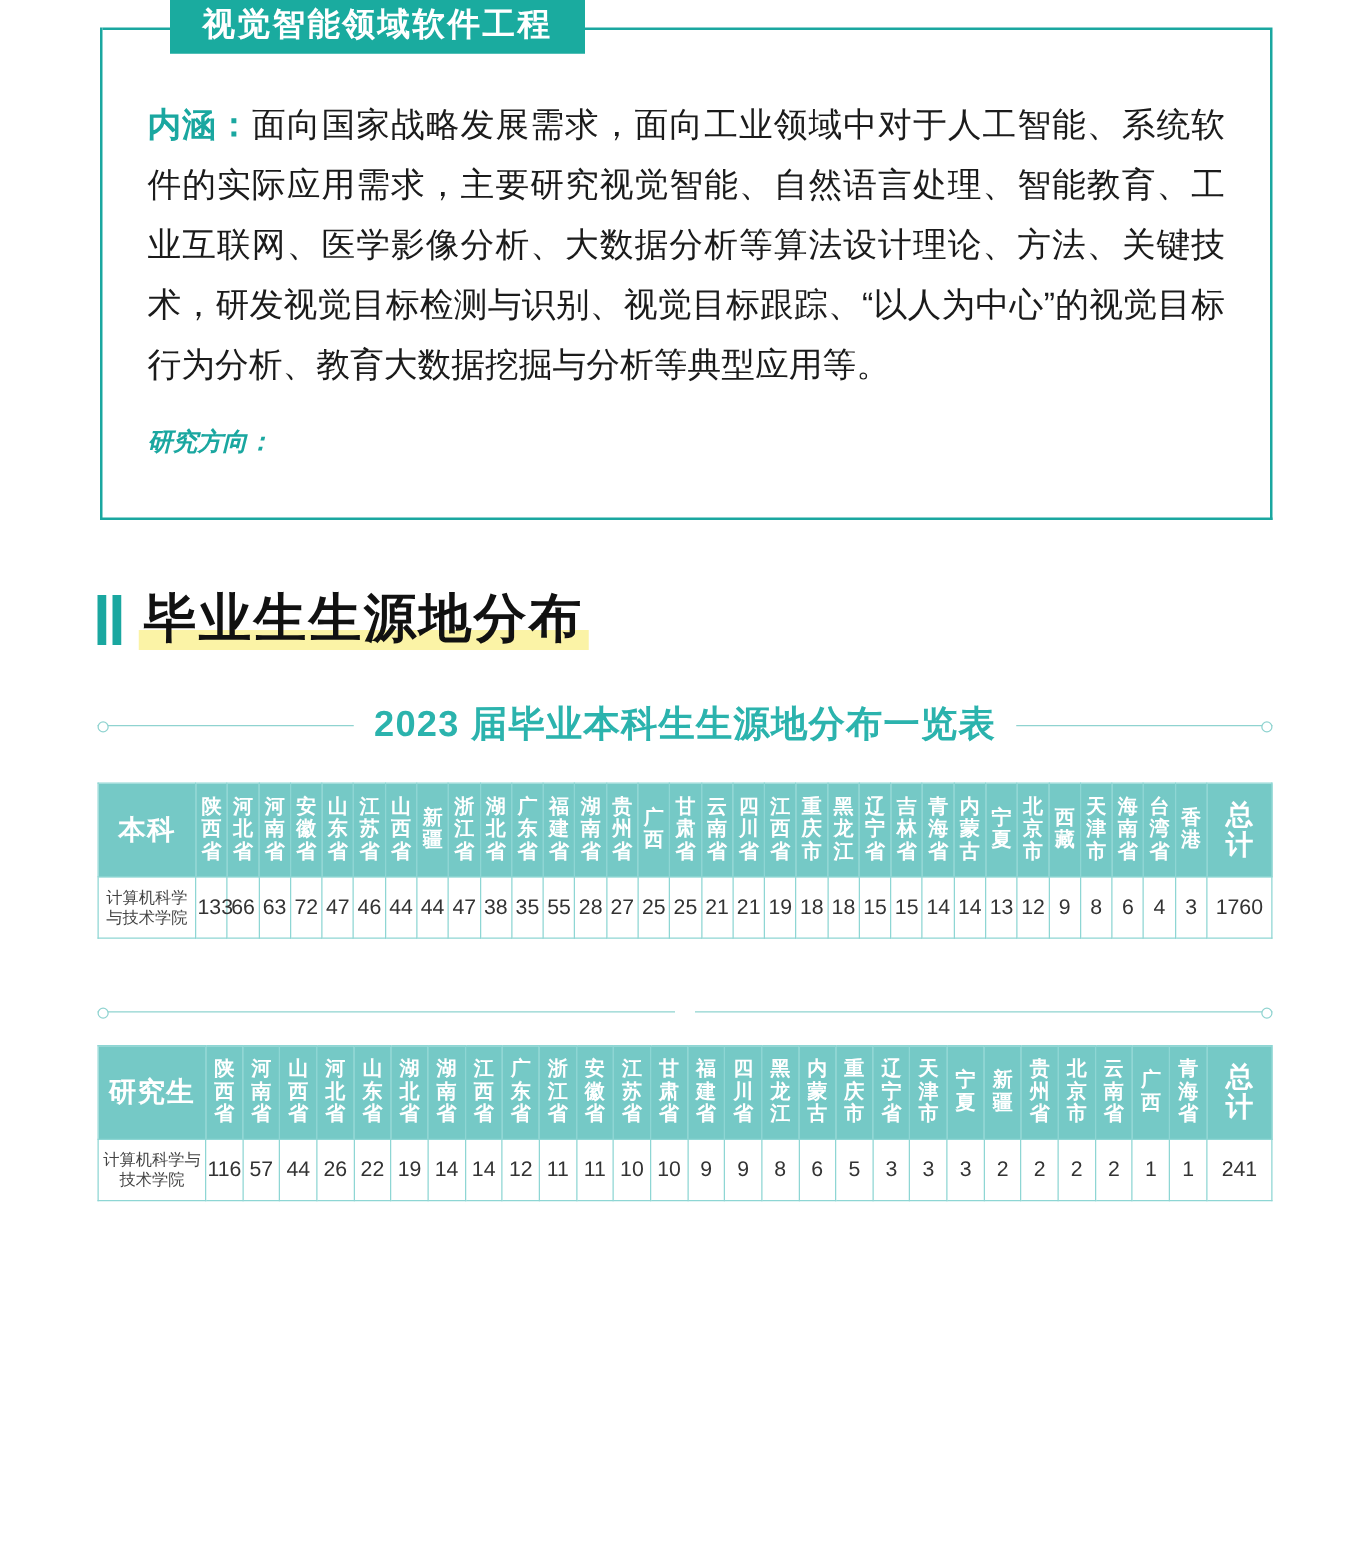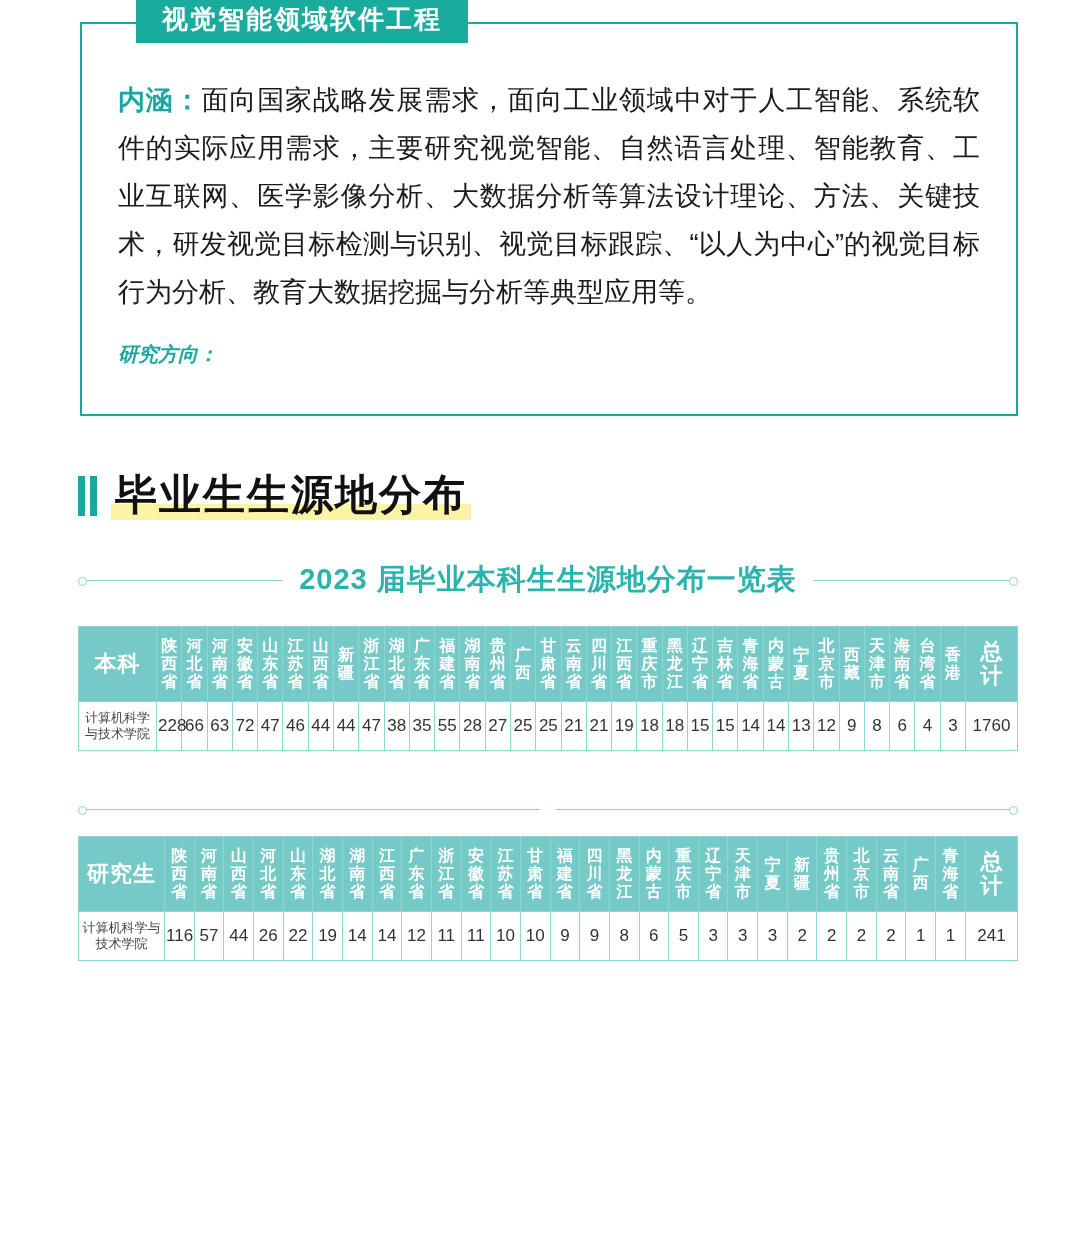--- a/index.html
+++ b/index.html
@@ -391,21 +391,21 @@
 省</th>
             <th class="vert" style="white-space: pre-line;">香
 港</th>
             <th class="total" style="white-space: pre-line;">总
 计</th>
           </tr>
       </thead>
       <tbody>
         <tr>
           <td class="name">计算机科学与技术学院</td>
-        <td>228</td>
+        <td>133</td>
             <td>66</td>
             <td>63</td>
             <td>72</td>
             <td>47</td>
             <td>46</td>
             <td>44</td>
             <td>44</td>
             <td>47</td>
             <td>38</td>
             <td>35</td>

